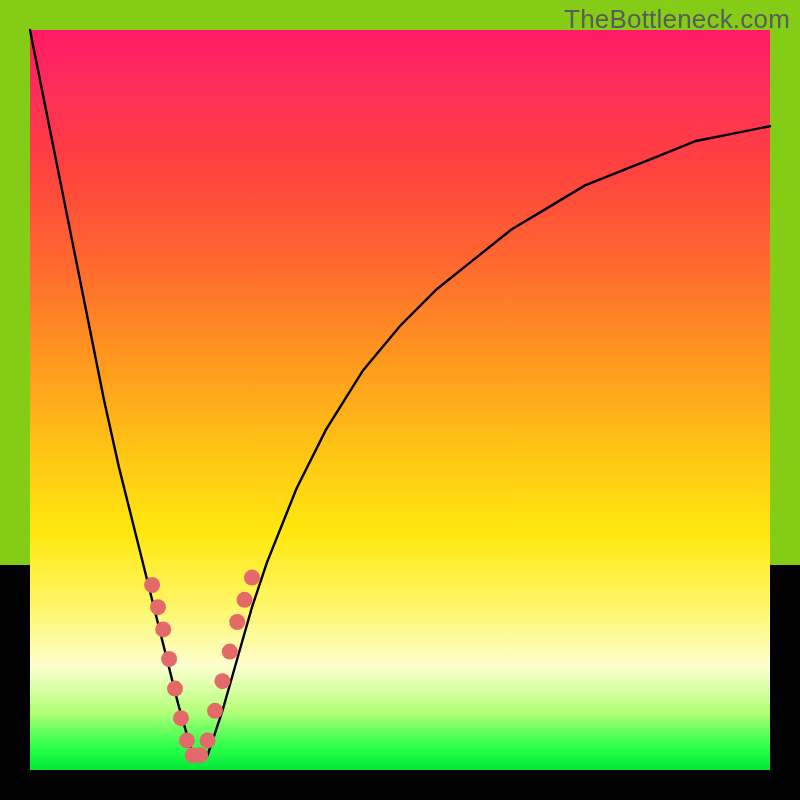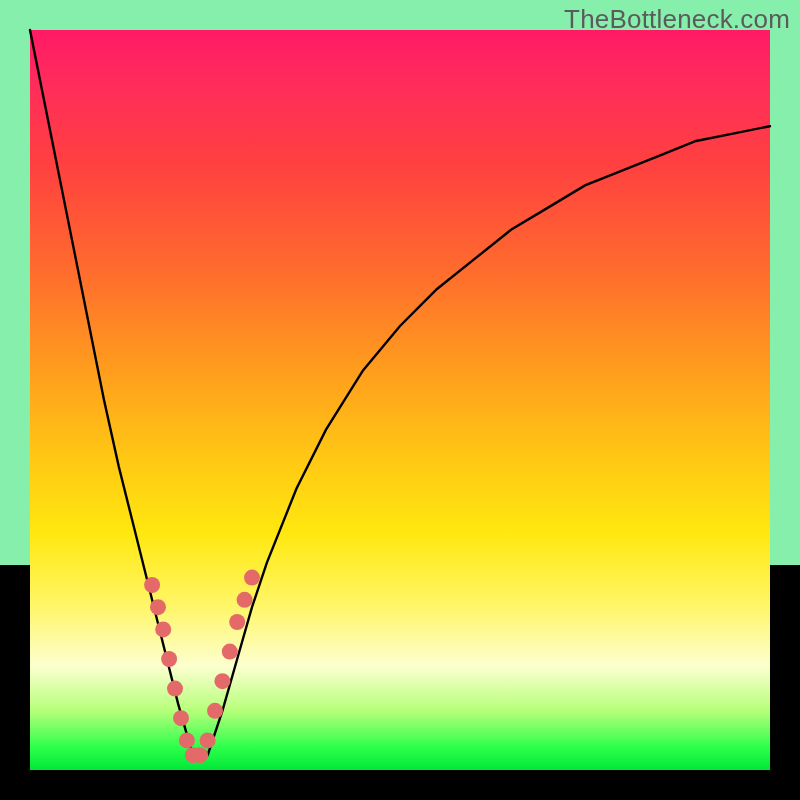--- a/index.html
+++ b/index.html
@@ -8,21 +8,21 @@
     width: 800px;
     height: 800px;
     overflow: hidden;
     background: #000;
     font-family: Arial, Helvetica, sans-serif;
   }
   .frame {
     position: relative;
     width: 800px;
     height: 565px;
-    background: #86efac;
+    background: #84cc16;
   }
   .plot {
     position: absolute;
     left: 30px;
     top: 30px;
     width: 740px;
     height: 740px;
     
     background: linear-gradient(
       to bottom,

